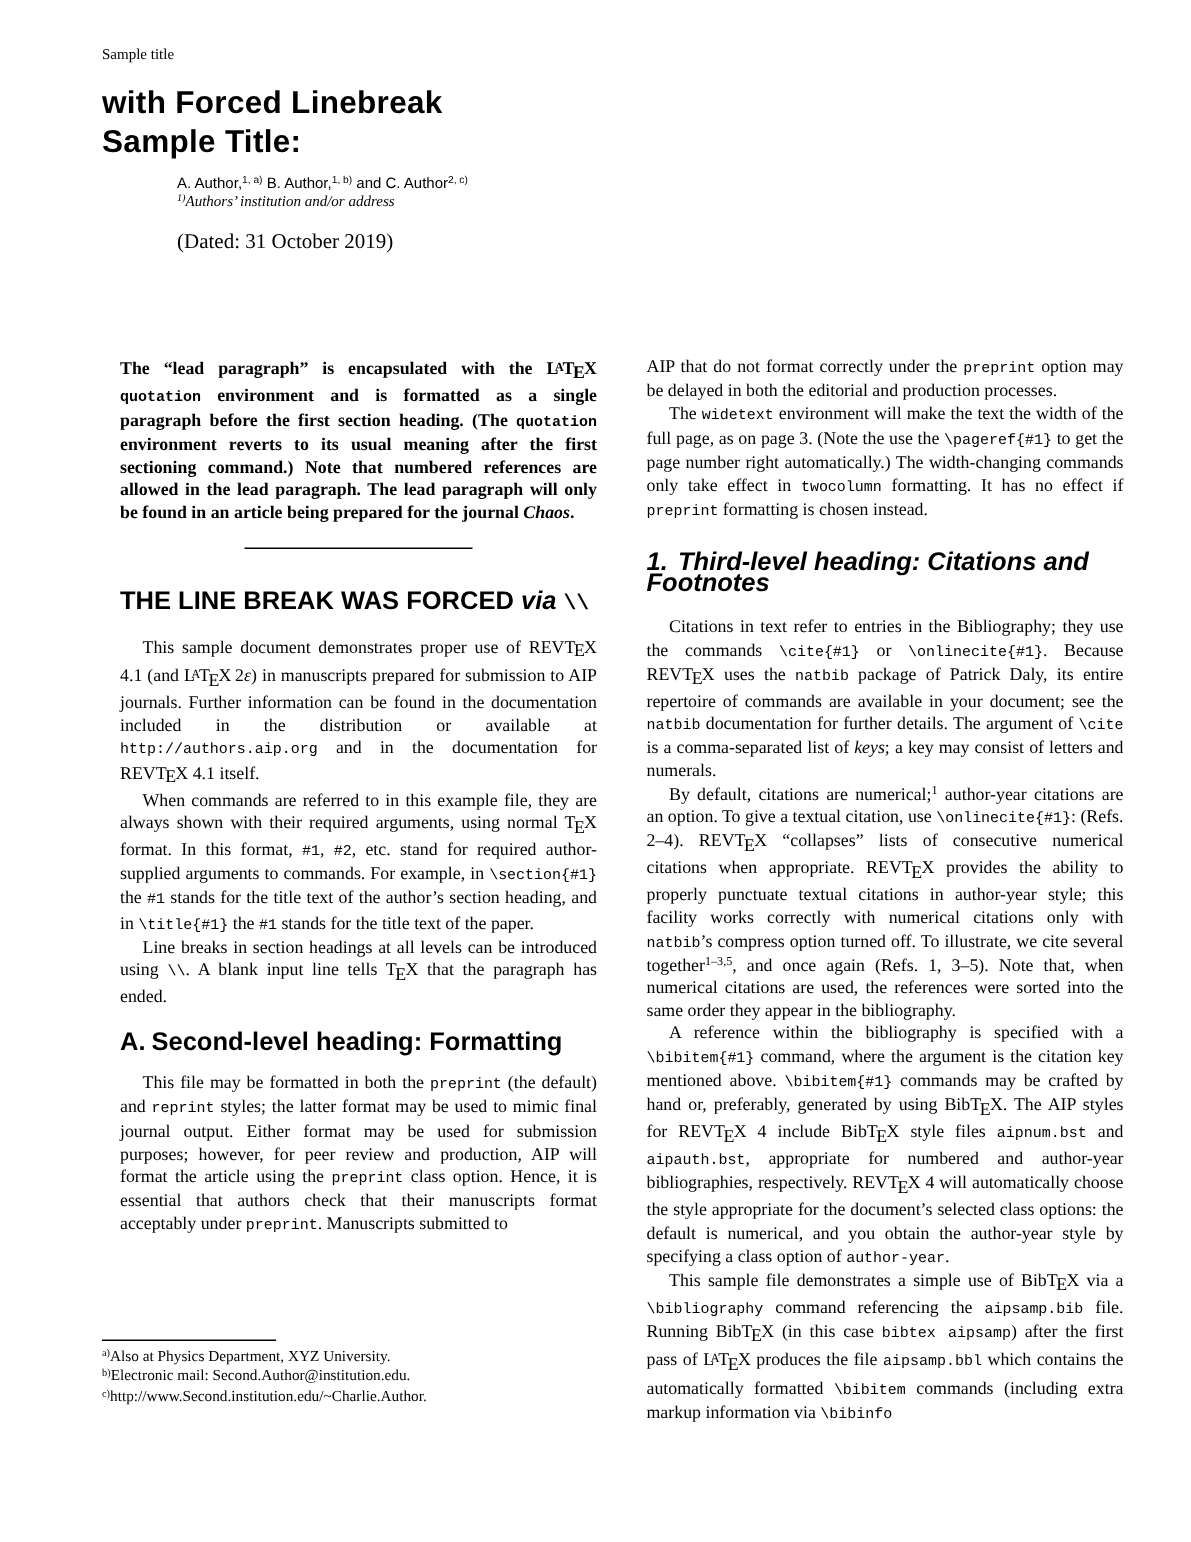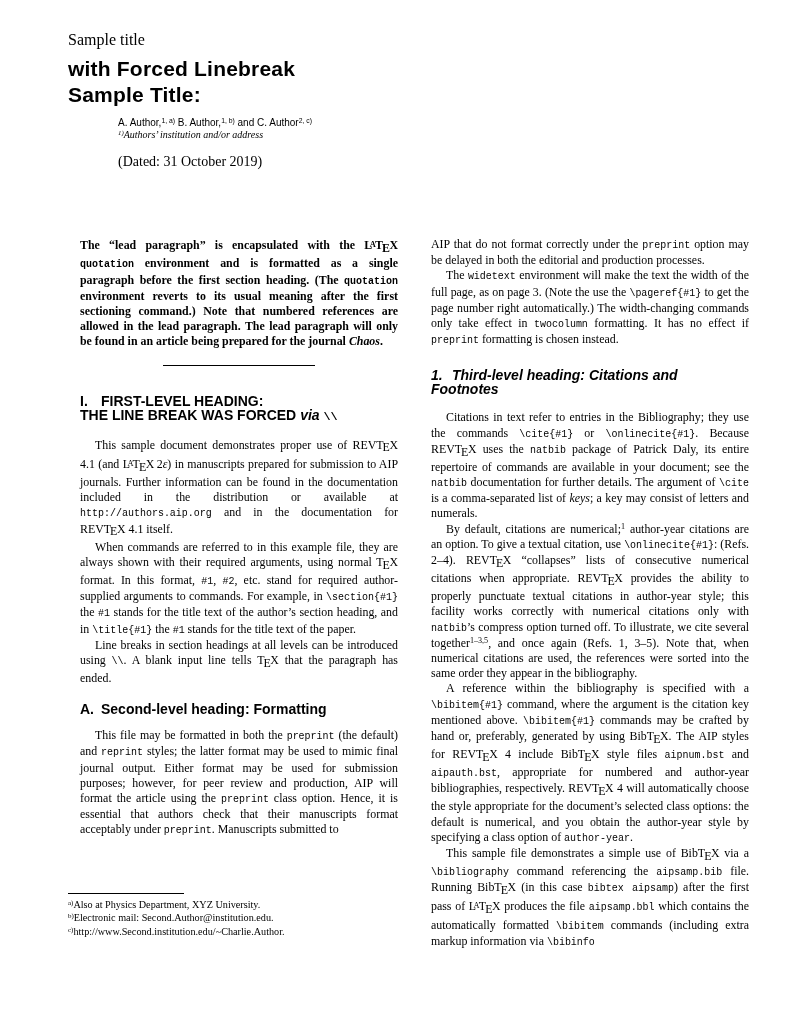--- a/index.html
+++ b/index.html
@@ -2,21 +2,21 @@
 <html lang="en"><head>
 <meta charset="utf-8">
 <style>
   * { box-sizing: border-box; }
   html, body { margin:0; padding:0; background:#ffffff; }
   .page {
     position:relative; width:794px; height:1028px; margin:0 auto;
     background:#ffffff; color:#000; overflow:hidden;
     font-family:"Liberation Serif", serif;
   }
-  .running-head { position:absolute; left:68px; top:31px; font-size:16px; }
+  .running-head { position:absolute; left:68px; top:31px; font-size:10px; }
 
   .title-block { position:absolute; left:68px; top:56px; width:660px; }
   .title {
     margin:0; font-family:"Liberation Sans", sans-serif;
     font-weight:bold; font-size:21px; line-height:26px; letter-spacing:0.2px;
   }
   .title-line { display:block; }
   .byline { margin-left:50px; }
   .authors { margin-top:9px; font-family:"Liberation Sans", sans-serif; font-size:10px; }
   .affiliation { font-size:10px; font-style:italic; line-height:14.5px; }
@@ -35,21 +35,21 @@
   .col-right { left:431px; }
 
   p { margin:0; }
   .body-p { text-indent:15px; }
   .noindent { text-indent:0; }
   .lead { font-weight:bold; }
   .lead-rule { height:0; border-top:1px solid #000; width:152px; margin:15px auto 28px; }
 
   .sec, .subsec, .subsubsec {
     font-family:"Liberation Sans", sans-serif; font-weight:bold;
-    font-size:14px; line-height:14px; margin:0; text-align:left;
+    font-size:17px; line-height:14px; margin:0; text-align:left;
   }
   .sec { margin-bottom:14px; }
   .sec-line { display:block; }
   .subsec { margin:16px 0 12px 0; }
   .subsubsec { margin:20px 0 14px 0; font-style:italic; }
   .sec-num { display:inline-block; min-width:21px; }
 
   code { font-family:"Liberation Mono", monospace; font-size:0.84em; }
   sup { font-size:0.68em; line-height:0; vertical-align:baseline; position:relative; top:-0.45em; }
 
@@ -81,21 +81,20 @@
       <div class="affiliation"><sup>1)</sup>Authors’ institution and/or address</div>
       <div class="dated">(Dated: 31 October 2019)</div>
     </div>
   </header>
 
   <section class="col col-left">
     <p class="lead">The “lead paragraph” is encapsulated with the L<span class="xA">A</span>T<span class="xE">E</span>X <code>quotation</code> environment and is formatted as a single paragraph before the first section heading. (The <code>quotation</code> environment reverts to its usual meaning after the first sectioning command.) Note that numbered references are allowed in the lead paragraph. The lead paragraph will only be found in an article being prepared for the journal <i>Chaos</i>.</p>
     <div class="lead-rule"></div>
 
     <h2 class="sec">
-      <span class="sec-line"><span class="sec-num">I.</span><span>FIRST-LEVEL HEADING:</span></span>
       <span class="sec-line">THE LINE BREAK WAS FORCED <i>via</i> <code>\\</code></span>
     </h2>
 
     <p class="body-p">This sample document demonstrates proper use of REVT<span class="xE">E</span>X 4.1 (and L<span class="xA">A</span>T<span class="xE">E</span>X 2<i>ε</i>) in manuscripts prepared for submission to AIP journals. Further information can be found in the documentation included in the distribution or available at <code>http://authors.aip.org</code> and in the documentation for REVT<span class="xE">E</span>X 4.1 itself.</p>
     <p class="body-p">When commands are referred to in this example file, they are always shown with their required arguments, using normal T<span class="xE">E</span>X format. In this format, <code>#1</code>, <code>#2</code>, etc. stand for required author-supplied arguments to commands. For example, in <code>\section{#1}</code> the <code>#1</code> stands for the title text of the author’s section heading, and in <code>\title{#1}</code> the <code>#1</code> stands for the title text of the paper.</p>
     <p class="body-p">Line breaks in section headings at all levels can be introduced using <code>\\</code>. A blank input line tells T<span class="xE">E</span>X that the paragraph has ended.</p>
 
     <h3 class="subsec"><span class="sec-num">A.</span><span>Second-level heading: Formatting</span></h3>
 
     <p class="body-p">This file may be formatted in both the <code>preprint</code> (the default) and <code>reprint</code> styles; the latter format may be used to mimic final journal output. Either format may be used for submission purposes; however, for peer review and production, AIP will format the article using the <code>preprint</code> class option. Hence, it is essential that authors check that their manuscripts format acceptably under <code>preprint</code>. Manuscripts submitted to</p>

